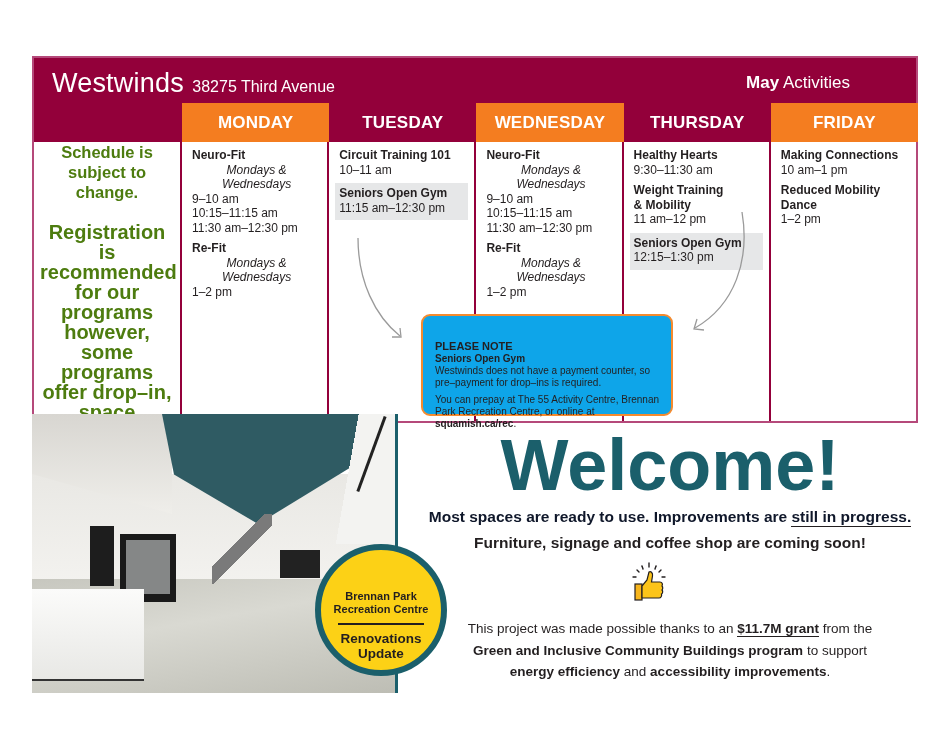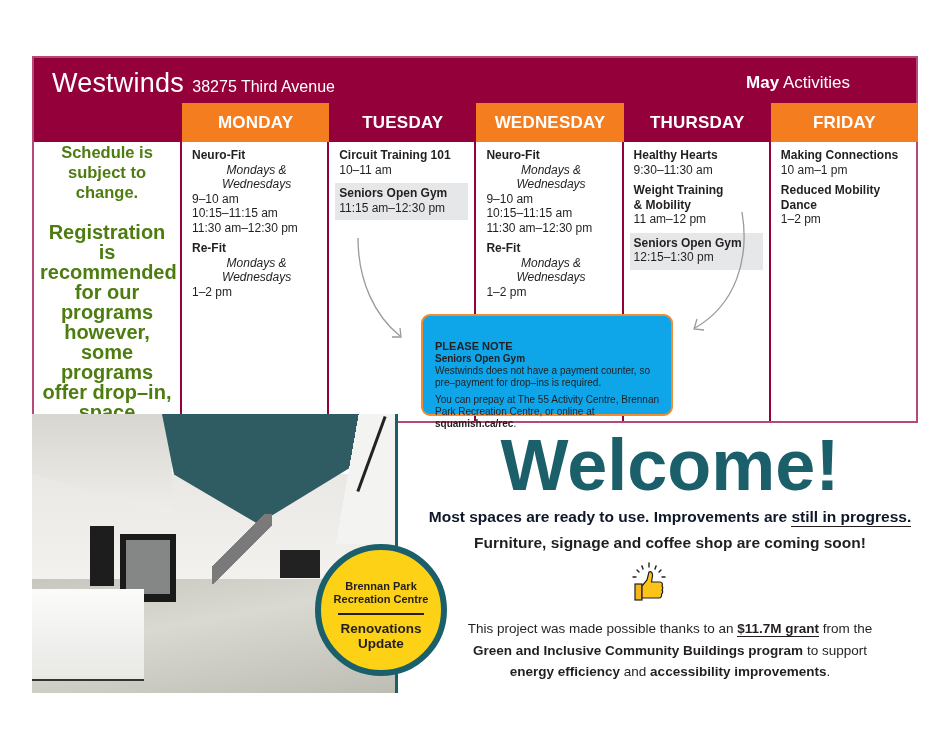--- a/index.html
+++ b/index.html
@@ -58,21 +58,21 @@
   .photo .door2 { position: absolute; left: 88px; top: 120px; width: 56px; height: 68px; background: #1a1a1a; }
   .photo .door2::after { content: ""; position: absolute; left: 6px; top: 6px; right: 6px; bottom: 8px; background: #dfe2e2; opacity: .55; }
   .photo .door3 { position: absolute; left: 248px; top: 136px; width: 40px; height: 28px; background: #222; }
   .photo .stair { position: absolute; left: 180px; top: 100px; width: 60px; height: 70px; background: linear-gradient(135deg, transparent 40%, #7a7a7a 40%, #7a7a7a 55%, transparent 55%); }
   .photo .vent { position: absolute; left: 300px; top: 0; width: 66px; height: 130px; background: linear-gradient(100deg, transparent 30%, #f3f3f1 30%); }
   .photo .vent::before { content:""; position:absolute; left: 38px; top: 0; width: 3px; height: 80px; background:#222; transform: rotate(20deg); }
 
   
   .badge { position: absolute; left: 315px; top: 544px; width: 132px; height: 132px; border-radius: 50%;
            background: #fcd116; border: 6px solid #1b5f6b; text-align: center; color: #231f20; }
-  .badge .b1 { font-weight: bold; font-size: 11px; line-height: 13px; margin-top: 30px; text-align: center; }
+  .badge .b1 { font-weight: bold; font-size: 11px; line-height: 13px; margin-top: 40px; text-align: center; }
   .badge .rule { width: 86px; height: 1.5px; background: #231f20; margin: 7px auto 6px auto; }
   .badge .b2 { font-weight: bold; font-size: 13.5px; line-height: 15px; }
 
   
   .welcome { position: absolute; left: 405px; top: 424px; width: 530px; text-align: center; }
   .welcome h1 { font-size: 72px; line-height: 82px; font-weight: bold; color: #1b5f6b; letter-spacing: 0px; }
   .welcome .l1 { font-size: 15.5px; line-height: 21px; font-weight: bold; margin-top: 0; color: #0f172a; }
   .welcome .l1 .ul { border-bottom: 1.5px solid #231f20; padding-bottom: 1px; }
   .welcome .l2 { font-size: 15.5px; line-height: 21px; font-weight: bold; margin-top: 5px; color: #231f20; }
 

